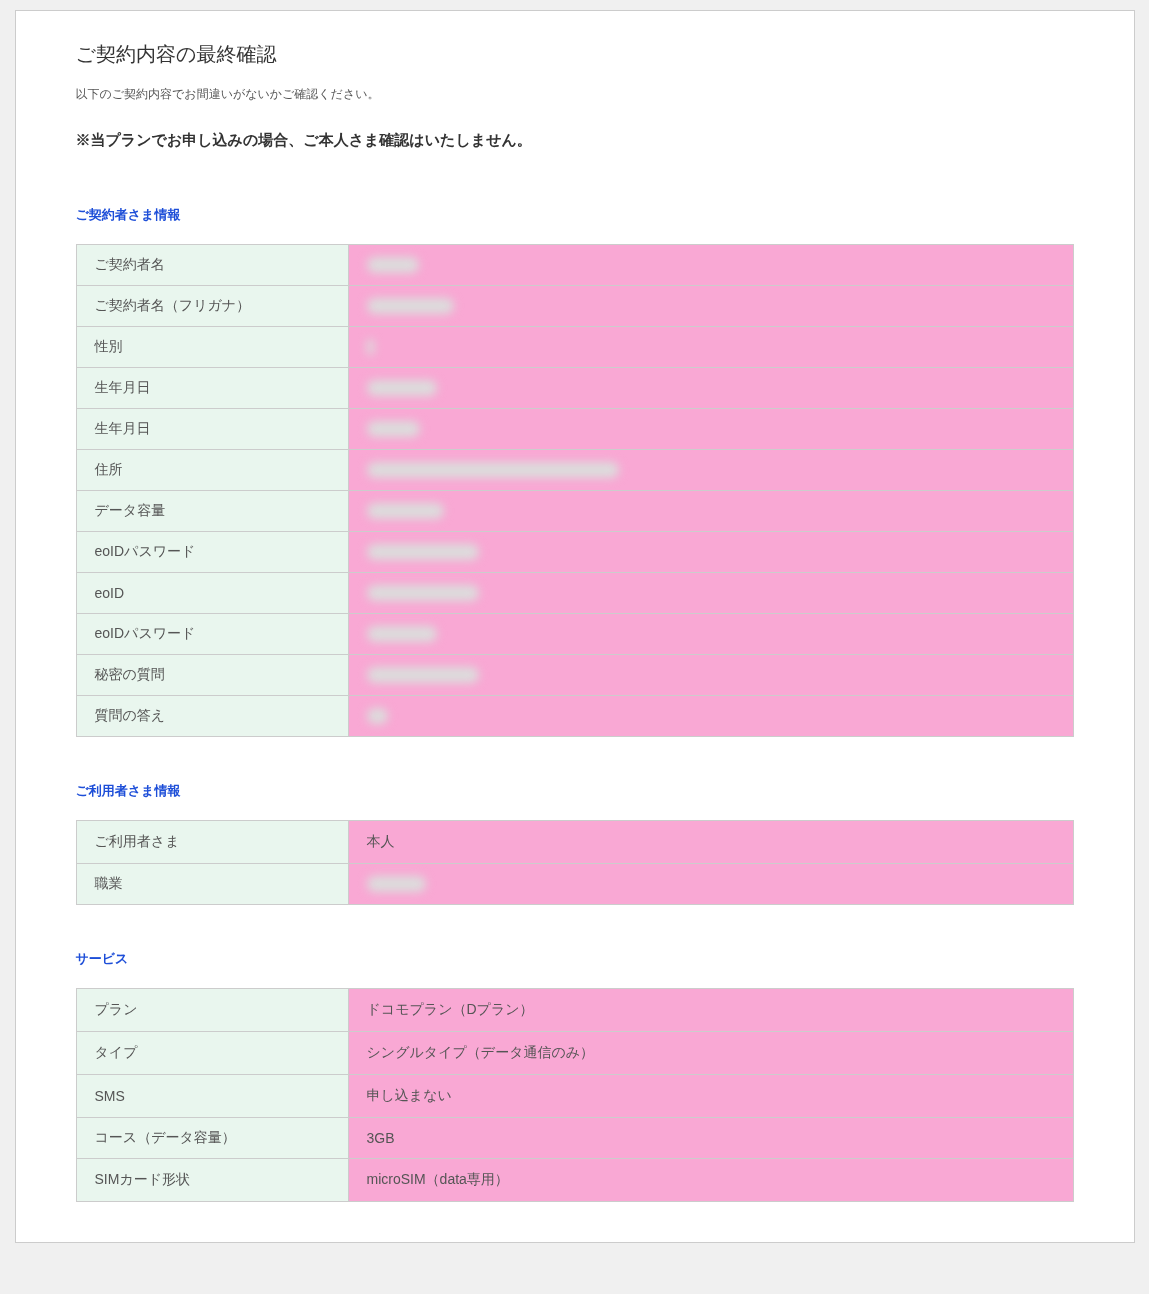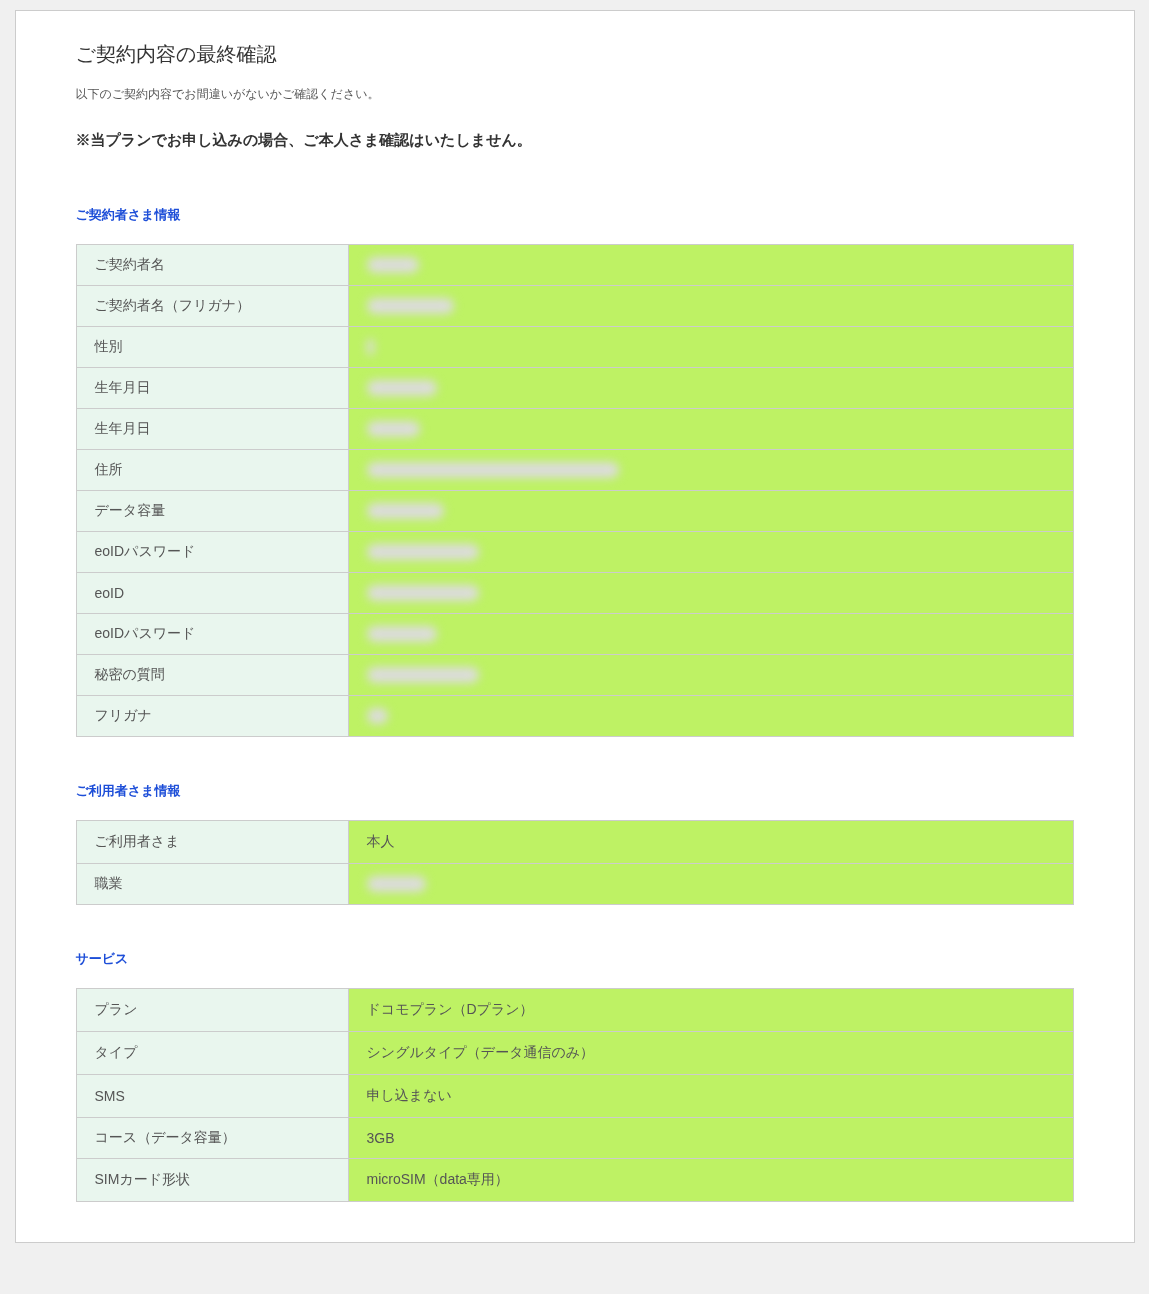--- a/index.html
+++ b/index.html
@@ -53,21 +53,21 @@
     text-align: left;
     font-weight: normal;
     color: #555;
     font-size: 14px;
     padding: 8px 18px;
     width: 272px;
     border: 1px solid #ccc;
     vertical-align: middle;
   }
   table.info-table td {
-    background: #bef264;
+    background: #f9a8d4;
     color: #555;
     font-size: 14px;
     padding: 12px 18px;
     border: 1px solid #ccc;
     vertical-align: middle;
   }
   .blurred {
     display: inline-block;
     background: #dcdcdc;
     color: transparent;
@@ -126,21 +126,21 @@
         </tr>
         <tr>
           <th>eoIDパスワード</th>
           <td><span class="blurred">xxxxxxxxxx</span></td>
         </tr>
         <tr>
           <th>秘密の質問</th>
           <td><span class="blurred">xxxxxxxxxxxxxxxx</span></td>
         </tr>
         <tr>
-          <th>フリガナ</th>
+          <th>質問の答え</th>
           <td><span class="blurred">xxx</span></td>
         </tr>
       </tbody>
   </table>
 
   <h2 class="section-title">ご利用者さま情報</h2>
   <table class="info-table">
     <tbody id="user-body">
         <tr>
           <th>ご利用者さま</th>

